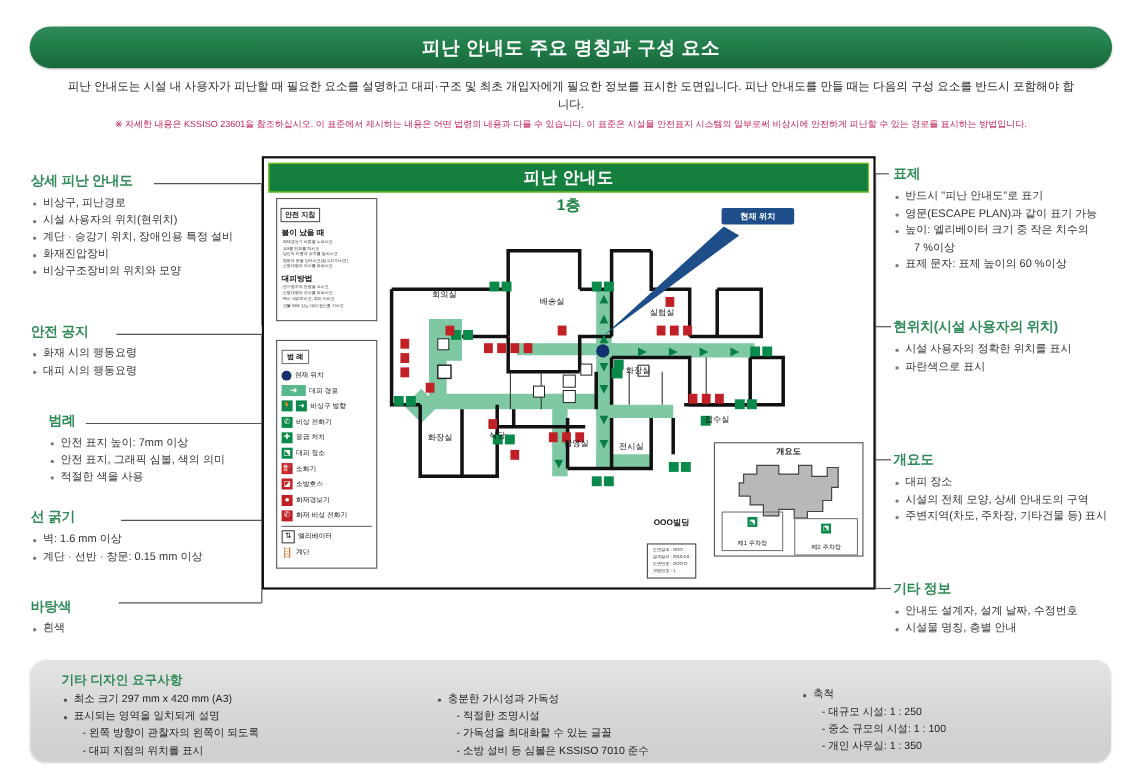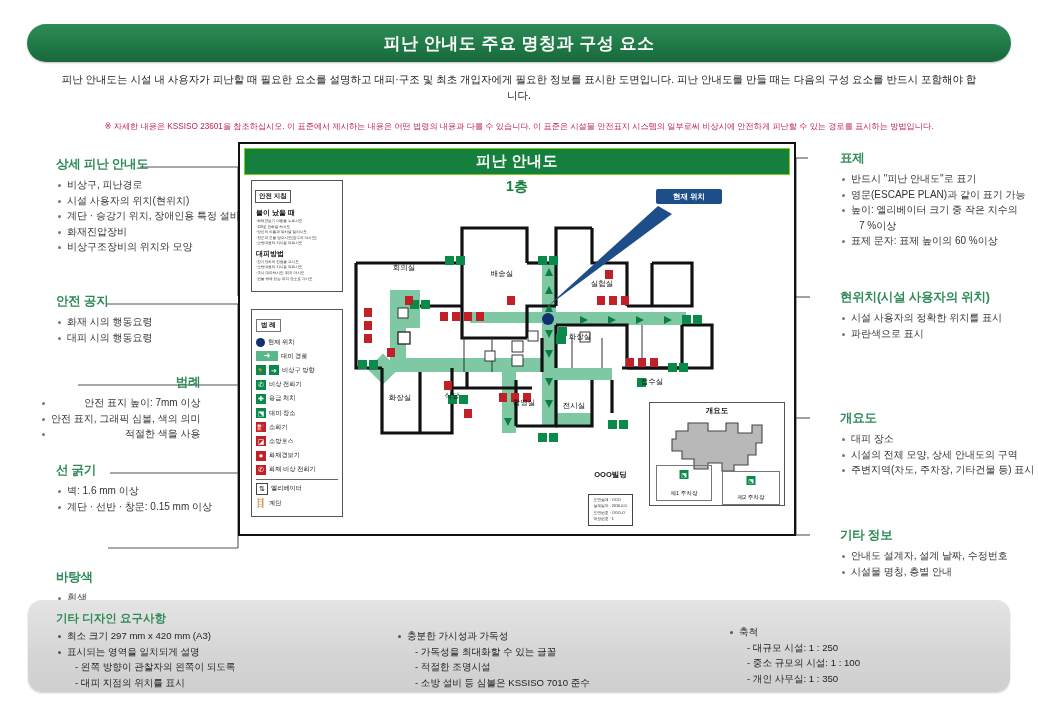--- a/index.html
+++ b/index.html
@@ -23,25 +23,25 @@
   }
   .header-bar .htitle{
     color:#ffffff;font-size:17px;font-weight:bold;letter-spacing:.5px;
   }
 
   .intro{
     position:absolute;left:60px;top:72px;width:918px;
     text-align:center;font-size:10.5px;color:#1a1a1a;line-height:1.5;
   }
   .intro .note{
-    display:block;color:#c0205a;font-size:8.2px;margin-top:17px;line-height:1.4;
-  }
-
-  
-  .anno{position:absolute;margin-left:28px;}
+    display:block;color:#c0205a;font-size:8.2px;margin-top:3px;line-height:1.4;
+  }
+
+  
+  .anno{position:absolute;}
   .anno h4{
     margin:0 0 4px 0;font-size:12.5px;font-weight:bold;color:#2e8b57;
     letter-spacing:-.2px;
   }
   .anno ul{margin:0;padding:0;list-style:none;}
   .anno li{
     font-size:10px;color:#333;line-height:1.55;padding-left:11px;position:relative;
     white-space:nowrap;
   }
   .anno li::before{
@@ -246,38 +246,38 @@
   </div>
 
   <div class="anno" style="left:28px;top:293px;">
     <h4>안전 공지</h4>
     <ul>
       <li>화재 시의 행동요령</li>
       <li>대피 시의 행동요령</li>
     </ul>
   </div>
 
-  <div class="anno" style="left:12px;top:374px;text-align:right;">
+  <div class="anno" style="left:44px;top:374px;">
     <h4>범례</h4>
     <ul>
       <li>안전 표지 높이: 7mm 이상</li>
       <li>안전 표지, 그래픽 심볼, 색의 의미</li>
       <li>적절한 색을 사용</li>
     </ul>
   </div>
 
   <div class="anno" style="left:28px;top:462px;">
     <h4>선 굵기</h4>
     <ul>
       <li>벽: 1.6 mm 이상</li>
       <li>계단 · 선반 · 창문: 0.15 mm 이상</li>
     </ul>
   </div>
 
-  <div class="anno" style="left:28px;top:569px;">
+  <div class="anno" style="left:28px;top:543px;">
     <h4>바탕색</h4>
     <ul>
       <li>흰색</li>
     </ul>
   </div>
 
   <div class="anno" style="left:812px;top:150px;">
     <h4>표제</h4>
     <ul>
       <li>반드시 "피난 안내도"로 표기</li>
@@ -580,22 +580,22 @@
         <li>최소 크기 297 mm x 420 mm (A3)</li>
         <li>표시되는 영역을 일치되게 설명</li>
         <li class="sub">- 왼쪽 방향이 관찰자의 왼쪽이 되도록</li>
         <li class="sub">- 대피 지점의 위치를 표시</li>
       </ul>
     </div>
 
     <div class="bcol bcol-2">
       <ul>
         <li>충분한 가시성과 가독성</li>
+        <li class="sub">- 적절한 조명시설</li>
         <li class="sub">- 가독성을 최대화할 수 있는 글꼴</li>
-        <li class="sub">- 적절한 조명시설</li>
         <li class="sub">- 소방 설비 등 심볼은 KSSISO 7010 준수</li>
       </ul>
     </div>
 
     <div class="bcol bcol-3">
       <ul>
         <li>축척</li>
         <li class="sub">- 대규모 시설: 1 : 250</li>
         <li class="sub">- 중소 규모의 시설: 1 : 100</li>
         <li class="sub">- 개인 사무실:  1 : 350</li>

